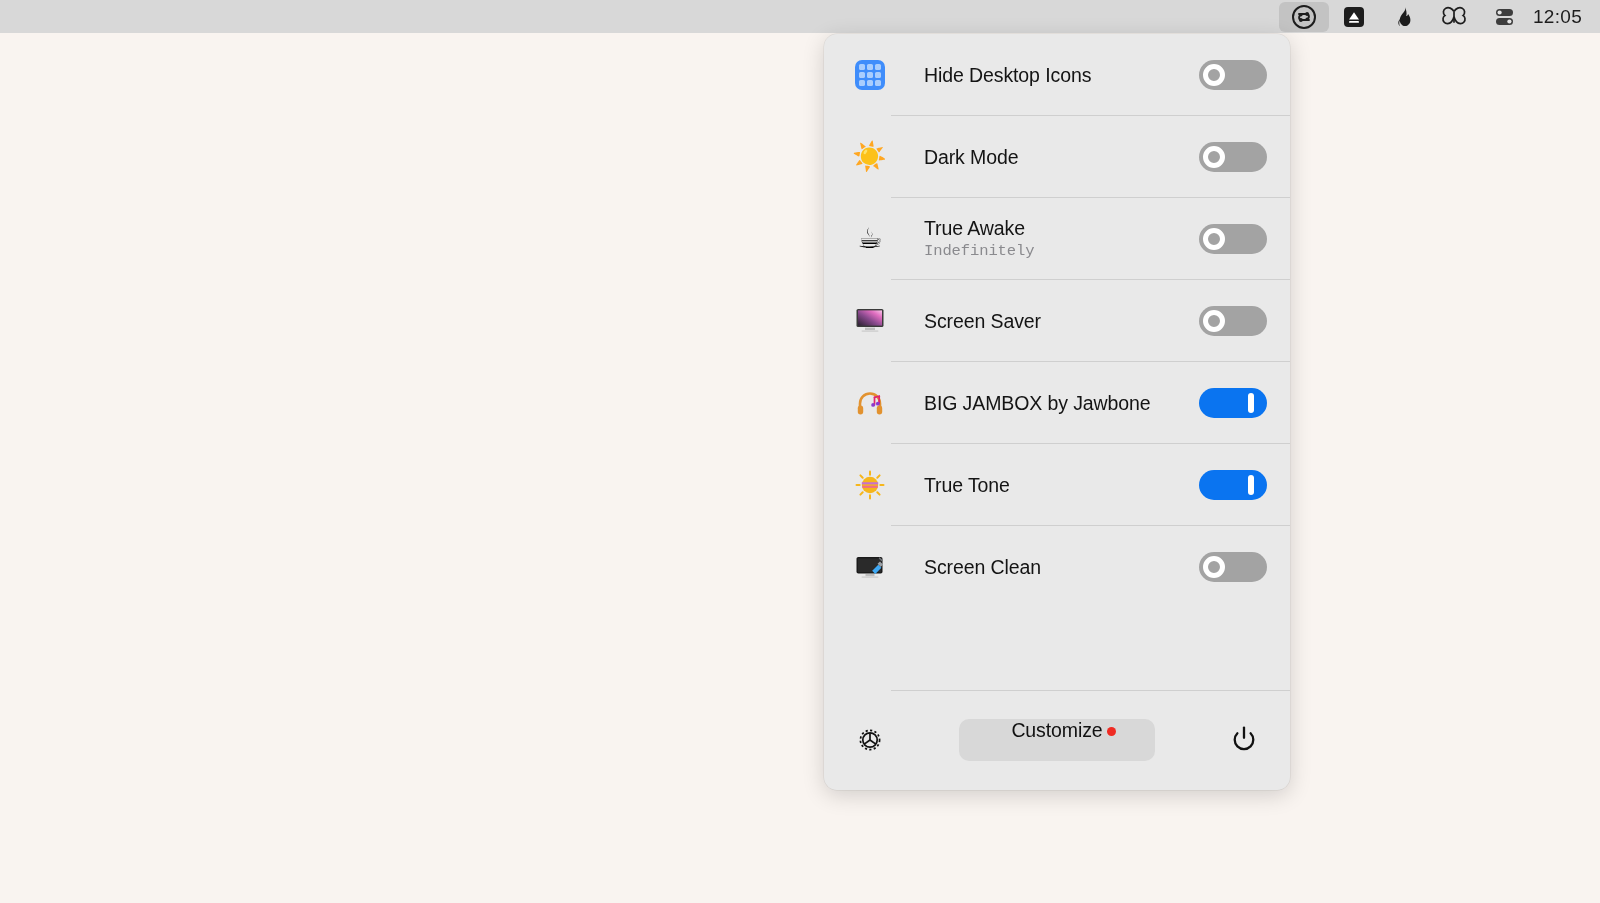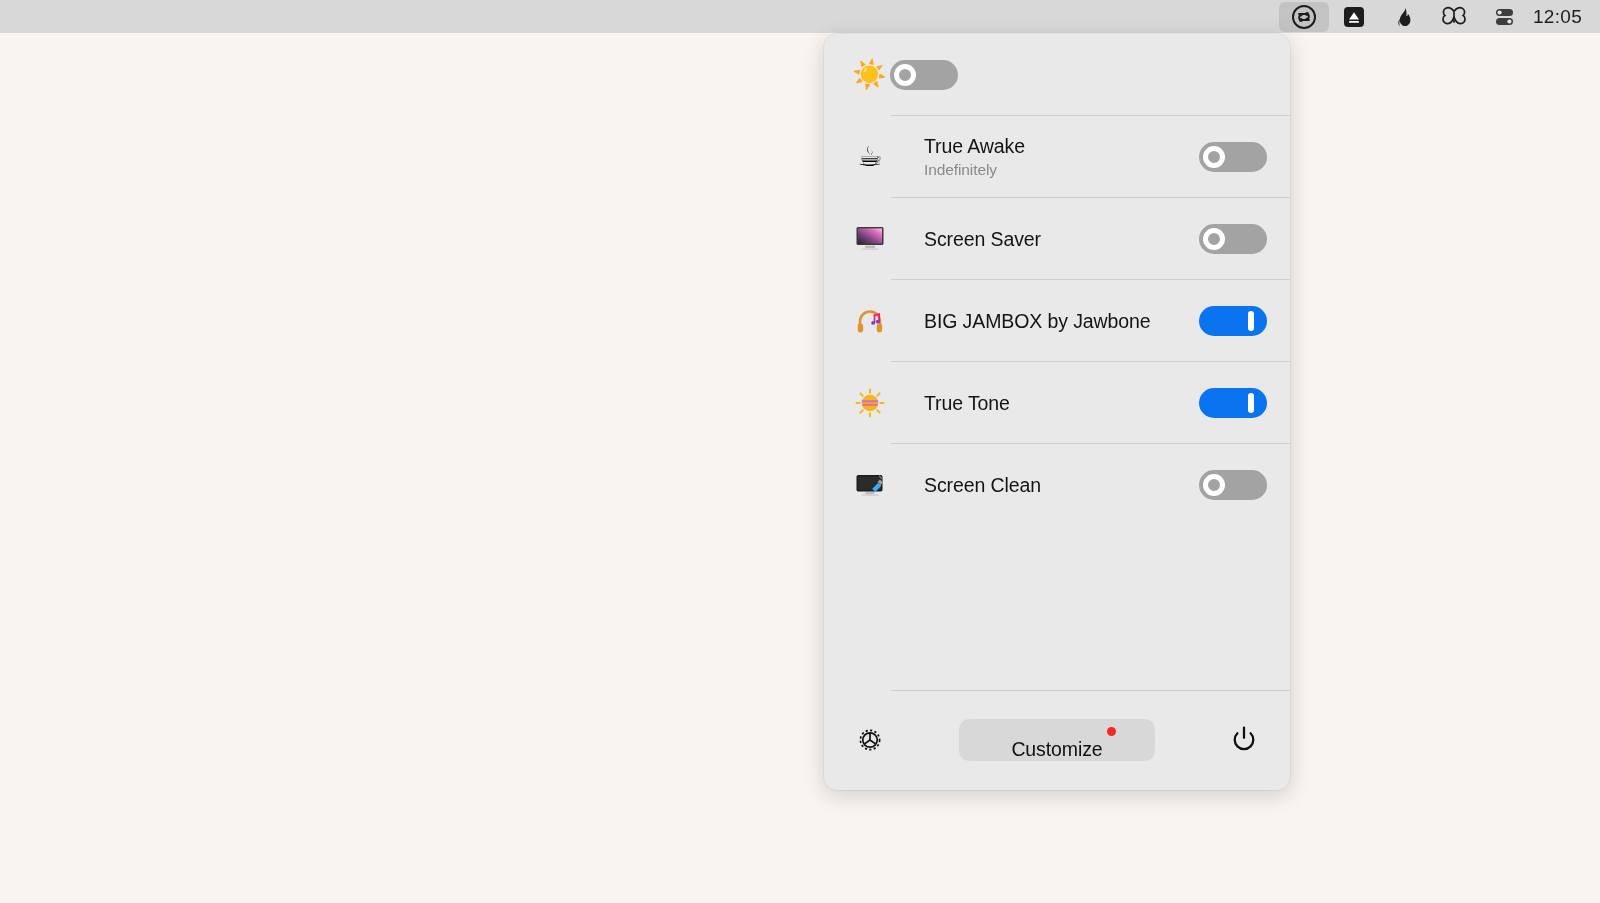--- a/index.html
+++ b/index.html
@@ -108,20 +108,21 @@
     color: #141414;
     line-height: 1.18;
     letter-spacing: -0.1px;
   }
   .row-sub {
     font-size: 15.5px;
     color: #8a8a8e;
     line-height: 1.25;
     margin-top: 2px;
     letter-spacing: -0.1px;
+    font-family: Liberation Mono, monospace;
   }
 
   
   .sw {
     flex: 0 0 auto;
     width: 68px;
     height: 30px;
     border-radius: 15px;
     position: relative;
     background: #a3a3a3;
@@ -174,21 +175,21 @@
   }
 
   #customize-button {
     position: relative;
     margin: 4px auto;
     background: #d8d8d8;
     border-radius: 10px;
     height: 42px;
     min-width: 196px;
     display: flex;
-    align-items: flex-end;
+    align-items: flex-start;
     justify-content: center;
     padding: 0 22px;
     border: none;
     cursor: pointer;
   }
   #customize-label {
     font-size: 19.5px;
     color: #111111;
     letter-spacing: -0.1px;
     font-family: "Liberation Sans", "DejaVu Sans", sans-serif;
@@ -270,23 +271,49 @@
     </svg>
   </div>
 
   <div class="mb-clock">12:05</div>
 </div>
 
 <div id="panel">
 
   <div class="rows">
 
+    <div class="row">
+      <div class="row-icon">
+        <span class="grid-icon" aria-hidden="true">
+            <i></i>
+            <i></i>
+            <i></i>
+            <i></i>
+            <i></i>
+            <i></i>
+            <i></i>
+            <i></i>
+            <i></i>
+          </span>
+      </div>
+      <div class="row-text">
+        <div class="row-title">Hide Desktop Icons</div>
+      </div>
+      <div class="sw off">
+        <span class="knob-ring"></span>
+
+      </div>
+      <div class="divider"></div>
+    </div>
 
     <div class="row">
       <div class="row-icon">☀️</div>
+      <div class="row-text">
+        <div class="row-title">Dark Mode</div>
+      </div>
       <div class="sw off">
         <span class="knob-ring"></span>
 
       </div>
       <div class="divider"></div>
     </div>
 
     <div class="row">
       <div class="row-icon">☕</div>
       <div class="row-text">

